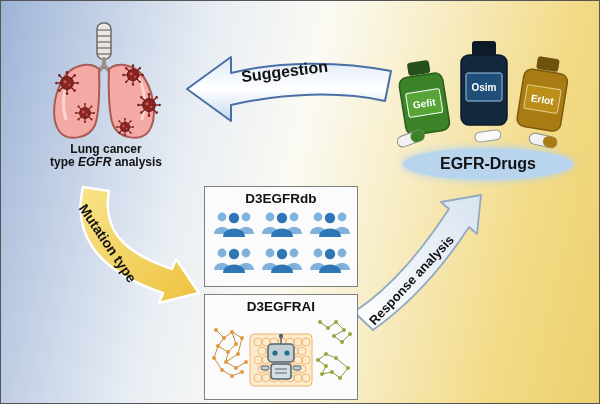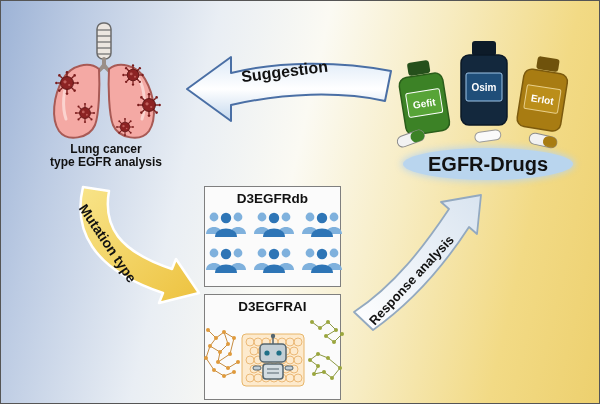--- a/index.html
+++ b/index.html
@@ -5,32 +5,32 @@
   html,body{margin:0;padding:0;background:#e9e9e9;}
   .canvas{
     position:relative;width:600px;height:404px;overflow:hidden;box-sizing:border-box;
     border:1px solid #555;
     background:linear-gradient(103deg,#9db3d6 0%,#bccbe3 12%,#e9eef4 32%,#fbfaf3 48%,#f7ecc2 65%,#f2da85 84%,#edd06e 100%);
     font-family:"Liberation Sans",sans-serif;color:#111;
   }
   .abs{position:absolute;}
   .lbl{font-weight:bold;white-space:nowrap;}
   .lung-label{left:10px;top:142px;width:190px;text-align:center;font-size:12px;font-weight:bold;line-height:1.1;z-index:4;}
-  .lung-label .gene{}
+  .lung-label .gene{font-style:italic;}
   .suggestion-label{left:240px;top:62px;font-size:16px;transform:rotate(-7deg);z-index:4;}
   .mutation-label{left:88px;top:200px;font-size:14px;transform:rotate(56deg);transform-origin:left top;z-index:4;}
   .response-label{left:376px;top:312px;font-size:13px;transform:rotate(-47deg);transform-origin:left bottom;z-index:4;}
   .drug-ellipse{
     left:402px;top:147px;width:170px;height:32px;background:#b9d5ee;border-radius:50%;
     display:flex;align-items:center;justify-content:center;z-index:3;
     box-shadow:0 0 6px 2px rgba(185,213,238,.8);
   }
-  .drug-ellipse .lbl{font-size:20px;}
+  .drug-ellipse .lbl{font-size:16px;}
   .module-box{
-    left:203px;width:137px;background:#fbfbfb;border:1px solid #7f7f7f;z-index:3;
+    left:203px;width:154px;background:#fbfbfb;border:1px solid #7f7f7f;z-index:3;
     display:flex;flex-direction:column;align-items:center;box-sizing:border-box;
   }
   .db-box{top:185px;height:101px;}
   .ai-box{top:293px;height:106px;}
   .module-title{font-size:13.5px;font-weight:bold;margin-top:4px;}
   .arrow-svg{z-index:2;}
   .art-svg{z-index:3;}
 </style>
 </head>
 <body>

